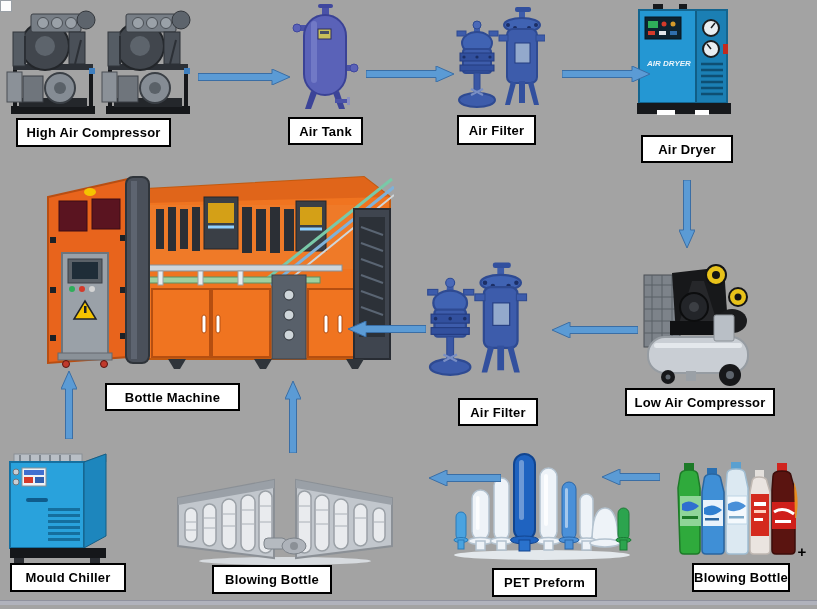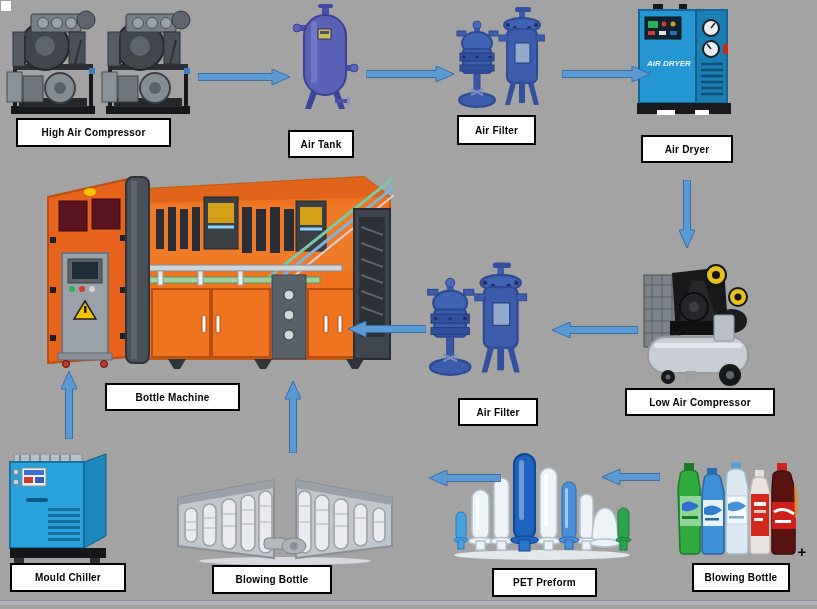--- a/index.html
+++ b/index.html
@@ -1,20 +1,20 @@
 <!DOCTYPE html>
 <html><head>
 <meta charset="utf-8">
 <style>
   html,body{margin:0;padding:0;background:#fff;}
   #screen{position:relative;width:817px;height:609px;background:#a3a3a3;overflow:hidden;
           font-family:"Liberation Sans",sans-serif;}
   .label-box{position:absolute;background:#ffffff;border:2px solid #000;
              display:flex;align-items:center;justify-content:center;
-             font-weight:bold;font-size:10px;color:#000;letter-spacing:.2px;
+             font-weight:bold;font-size:13px;color:#000;letter-spacing:.2px;
              box-sizing:border-box;white-space:nowrap;}
   .fig{position:absolute;}
   .arrow{position:absolute;}
   #corner-artifact{position:absolute;left:0;top:0;width:12px;height:12px;
                    background:#fdfdfd;border:1px solid #9aa0a6;box-sizing:border-box;}
   #bottom-bar{position:absolute;left:0;top:600px;width:817px;height:5px;
               background:#b0b2bc;border-top:1px solid #90929e;box-sizing:border-box;}
   #plus-sign{position:absolute;left:793px;top:543px;width:18px;height:18px;
              font-size:15px;font-weight:bold;color:#000;text-align:center;}
   svg{display:block;}
@@ -481,21 +481,21 @@
   <svg class="arrow" style="left:429px;top:470px" width="72" height="16" viewBox="0 0 72 16">
     <polygon points="72,4.5 18,4.5 18,0 0,8 18,16 18,11.5 72,11.5" fill="#5b9bd5" stroke="#3a6ea5" stroke-width="1"></polygon>
   </svg>
   <svg class="arrow" style="left:602px;top:469px" width="58" height="16" viewBox="0 0 58 16">
     <polygon points="58,4.5 18,4.5 18,0 0,8 18,16 18,11.5 58,11.5" fill="#5b9bd5" stroke="#3a6ea5" stroke-width="1"></polygon>
   </svg>
 
   <div class="label-box" style="left:16px;top:118px;width:155px;height:29px">
     <span>High Air Compressor</span>
   </div>
-  <div class="label-box" style="left:288px;top:130px;width:66px;height:28px">
+  <div class="label-box" style="left:288px;top:117px;width:75px;height:28px">
     <span>Air Tank</span>
   </div>
   <div class="label-box" style="left:457px;top:115px;width:79px;height:30px">
     <span>Air Filter</span>
   </div>
   <div class="label-box" style="left:641px;top:135px;width:92px;height:28px">
     <span>Air Dryer</span>
   </div>
   <div class="label-box" style="left:105px;top:383px;width:135px;height:28px">
     <span>Bottle Machine</span>

